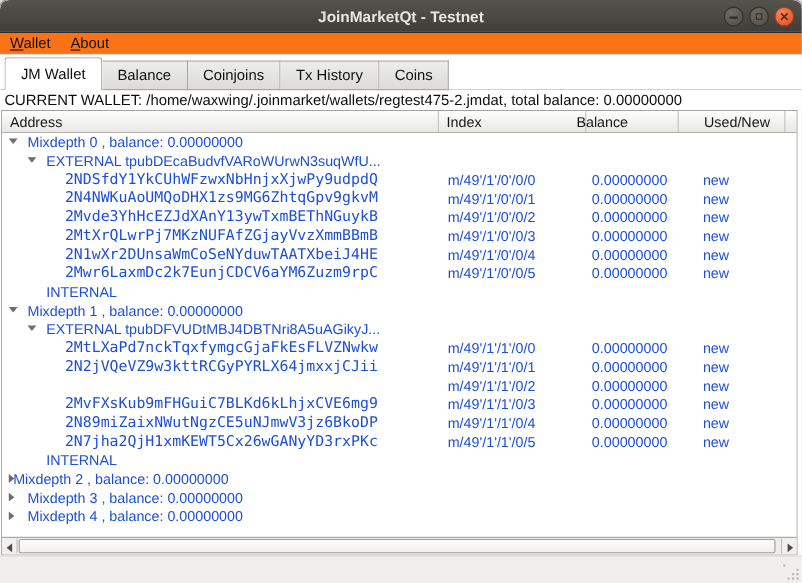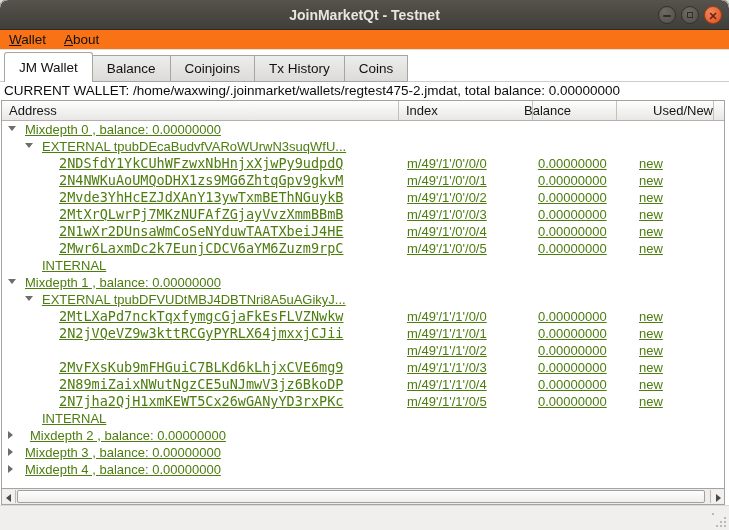--- a/index.html
+++ b/index.html
@@ -45,22 +45,22 @@
 
   
   .tree-frame{position:absolute;left:1px;top:100px;width:724px;height:405px;
               border:1px solid #a5a3a0;background:#ffffff;}
   .tree-header{position:absolute;left:0;top:0;right:0;height:20px;
                background:linear-gradient(#fefefe,#e8e7e5);border-bottom:1px solid #b3b1ae;}
   .hsec{position:absolute;top:0;height:19px;line-height:19px;font-size:13px;color:#161616;
         padding-left:7px;border-right:1px solid #c3c1be;overflow:hidden;white-space:nowrap;}
   .tree-body{position:absolute;left:0;right:0;top:20px;bottom:16px;overflow:hidden;background:#fff;}
   .trow{position:relative;height:17px;}
-  .trow .cell{position:absolute;top:0;height:17px;line-height:17px;font-size:13px;color:#4d7c0f;
-              white-space:nowrap;text-decoration:underline;}
+  .trow .cell{position:absolute;top:0;height:17px;line-height:17px;font-size:13px;color:#1d4ed8;
+              white-space:nowrap;}
   .trow .mono{font-family:"DejaVu Sans Mono",monospace;font-size:13.5px;}
   .arrow{position:absolute;top:5px;width:0;height:0;}
   .arrow.expanded{border-left:4px solid transparent;border-right:4px solid transparent;
                   border-top:5px solid #6d6d6d;}
   .arrow.collapsed{border-top:4px solid transparent;border-bottom:4px solid transparent;
                    border-left:5px solid #6d6d6d;margin-top:-1px;}
 
   
   .hscroll{position:absolute;left:0;right:0;bottom:0;height:16px;background:#eeedec;
            border-top:1px solid #a5a3a0;}
@@ -113,21 +113,21 @@
       <div class="tab">Coins</div>
     </div>
 
   <div class="banner">CURRENT WALLET: /home/waxwing/.joinmarket/wallets/regtest475-2.jmdat, total balance: 0.00000000</div>
 
   <div class="tree-frame">
     <div class="tree-header">
         <div class="hsec" style="left: 0px; width: 397px;">Address</div>
         <div class="hsec" style="left: 397px; width: 134px;">Index</div>
         <div class="hsec" style="left: 515px; width: 100px;">Balance</div>
-        <div class="hsec" style="left: 631px; width: 81px; text-align: right;">Used/New</div>
+        <div class="hsec" style="left: 631px; width: 81px;">Used/New</div>
       </div>
     <div class="tree-body">
         <div class="trow">
           <span class="arrow expanded" style="left: 6px;"></span>
           <span class="cell" style="left: 23px;">Mixdepth 0 , balance: 0.00000000</span>
         </div>
         <div class="trow">
           <span class="arrow expanded" style="left: 23px;"></span>
           <span class="cell" style="left: 40px;">EXTERNAL tpubDEcaBudvfVARoWUrwN3suqWfU...</span>
         </div>
@@ -211,21 +211,21 @@
           <span class="cell mono" style="left: 57px;">2N7jha2QjH1xmKEWT5Cx26wGANyYD3rxPKc</span>
           <span class="cell" style="left: 405px;">m/49'/1'/1'/0/5</span>
           <span class="cell" style="left: 536px;">0.00000000</span>
           <span class="cell" style="left: 637px;">new</span>
         </div>
         <div class="trow">
           <span class="cell" style="left: 40px;">INTERNAL</span>
         </div>
         <div class="trow">
           <span class="arrow collapsed" style="left: 6px;"></span>
-          <span class="cell" style="left: 28px;">Mixdepth 2 , balance: 0.00000000</span>
+          <span class="cell" style="left: 10px;">Mixdepth 2 , balance: 0.00000000</span>
         </div>
         <div class="trow">
           <span class="arrow collapsed" style="left: 6px;"></span>
           <span class="cell" style="left: 23px;">Mixdepth 3 , balance: 0.00000000</span>
         </div>
         <div class="trow">
           <span class="arrow collapsed" style="left: 6px;"></span>
           <span class="cell" style="left: 23px;">Mixdepth 4 , balance: 0.00000000</span>
         </div>
       </div>

